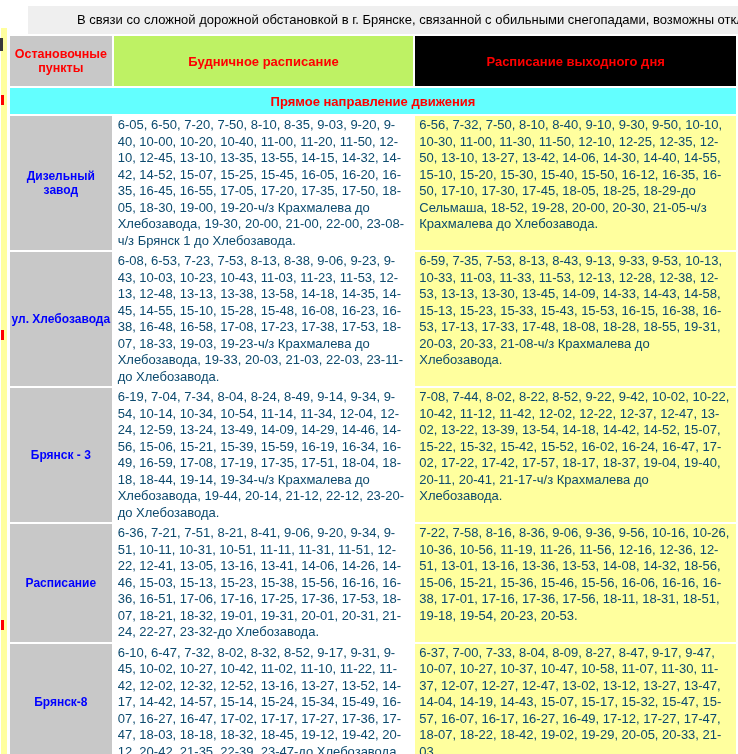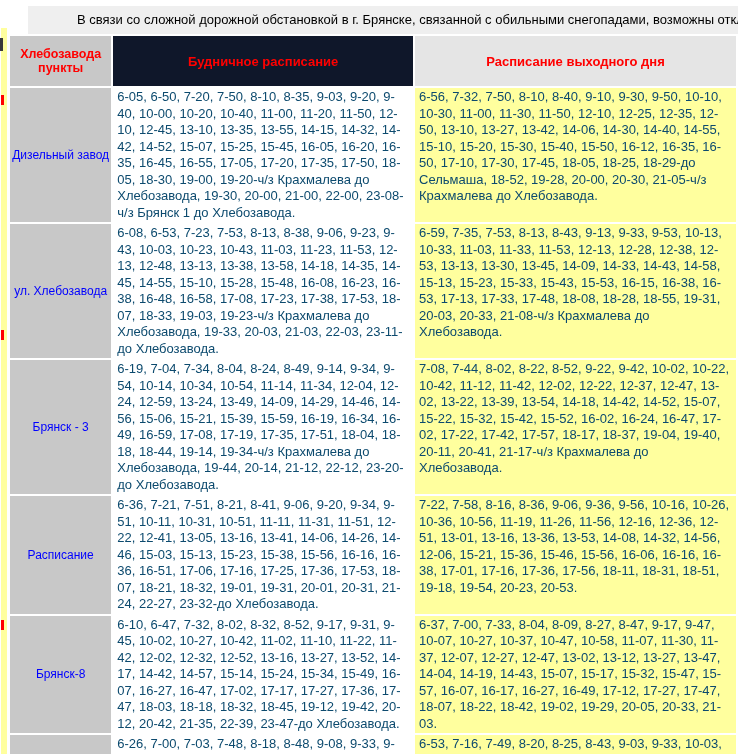--- a/index.html
+++ b/index.html
@@ -20,28 +20,28 @@
   }
   
   table.schedule{
     position:absolute;left:8px;top:34px;
     border-collapse:separate;border-spacing:2px;table-layout:fixed;
   }
   td{overflow:hidden}
   .head-row td{height:48px}
   .h{color:#ff0000;font-weight:bold;text-align:center;vertical-align:middle;font-size:13px}
   .stops-h{background:#c8c8c8;font-size:12.5px}
-  .weekday-h{background:#0f172a}
-  .weekend-h{background:#e5e5e5}
+  .weekday-h{background:#bef264}
+  .weekend-h{background:#000000}
   .direction{
     background:#63ffff;color:#ff0000;font-weight:bold;
     text-align:center;vertical-align:middle;font-size:13px;height:24px;
   }
   .stop{
-    background:#c8c8c8;color:#0000ff;font-weight:normal;
+    background:#c8c8c8;color:#0000ff;font-weight:bold;
     text-align:center;vertical-align:middle;font-size:12px;padding:1px;
   }
   .wd{background:#ffffff}
   .we{background:#ffff9e}
   .wd,.we{
     color:#0c4a6e;font-size:13px;line-height:16.5px;
     vertical-align:top;text-align:left;padding:1px 3px 1px 4px;
   }
   tr.r1 td{height:118px}
   tr.r2 td{height:117px}
@@ -65,43 +65,46 @@
 </div>
 
 <table class="schedule">
   <colgroup>
     <col style="width:102px">
     <col style="width:308px">
     <col style="width:330px">
   </colgroup>
   <tbody>
       <tr class="head-row">
-    <td class="h stops-h">Хлебозавода пункты</td>
+    <td class="h stops-h">Остановочные пункты</td>
     <td class="h weekday-h">Будничное расписание</td>
     <td class="h weekend-h">Расписание выходного дня</td>
+  </tr>
+  <tr>
+    <td class="direction" colspan="3">Прямое направление движения</td>
   </tr>
   <tr class="r1">
     <td class="stop">Дизельный завод</td>
     <td class="wd">6-05, 6-50, 7-20, 7-50, 8-10, 8-35, 9-03, 9-20, 9-40, 10-00, 10-20, 10-40, 11-00, 11-20, 11-50, 12-10, 12-45, 13-10, 13-35, 13-55, 14-15, 14-32, 14-42, 14-52, 15-07, 15-25, 15-45, 16-05, 16-20, 16-35, 16-45, 16-55, 17-05, 17-20, 17-35, 17-50, 18-05, 18-30, 19-00, 19-20-ч/з Крахмалева до Хлебозавода, 19-30, 20-00, 21-00, 22-00, 23-08-ч/з Брянск 1 до Хлебозавода.</td>
     <td class="we">6-56, 7-32, 7-50, 8-10, 8-40, 9-10, 9-30, 9-50, 10-10, 10-30, 11-00, 11-30, 11-50, 12-10, 12-25, 12-35, 12-50, 13-10, 13-27, 13-42, 14-06, 14-30, 14-40, 14-55, 15-10, 15-20, 15-30, 15-40, 15-50, 16-12, 16-35, 16-50, 17-10, 17-30, 17-45, 18-05, 18-25, 18-29-до Сельмаша, 18-52, 19-28, 20-00, 20-30, 21-05-ч/з Крахмалева до Хлебозавода.</td>
   </tr>
   <tr class="r2">
     <td class="stop">ул. Хлебозавода</td>
     <td class="wd">6-08, 6-53, 7-23, 7-53, 8-13, 8-38, 9-06, 9-23, 9-43, 10-03, 10-23, 10-43, 11-03, 11-23, 11-53, 12-13, 12-48, 13-13, 13-38, 13-58, 14-18, 14-35, 14-45, 14-55, 15-10, 15-28, 15-48, 16-08, 16-23, 16-38, 16-48, 16-58, 17-08, 17-23, 17-38, 17-53, 18-07, 18-33, 19-03, 19-23-ч/з Крахмалева до Хлебозавода, 19-33, 20-03, 21-03, 22-03, 23-11-до Хлебозавода.</td>
     <td class="we">6-59, 7-35, 7-53, 8-13, 8-43, 9-13, 9-33, 9-53, 10-13, 10-33, 11-03, 11-33, 11-53, 12-13, 12-28, 12-38, 12-53, 13-13, 13-30, 13-45, 14-09, 14-33, 14-43, 14-58, 15-13, 15-23, 15-33, 15-43, 15-53, 16-15, 16-38, 16-53, 17-13, 17-33, 17-48, 18-08, 18-28, 18-55, 19-31, 20-03, 20-33, 21-08-ч/з Крахмалева до Хлебозавода.</td>
   </tr>
   <tr class="r3">
     <td class="stop">Брянск - 3</td>
     <td class="wd">6-19, 7-04, 7-34, 8-04, 8-24, 8-49, 9-14, 9-34, 9-54, 10-14, 10-34, 10-54, 11-14, 11-34, 12-04, 12-24, 12-59, 13-24, 13-49, 14-09, 14-29, 14-46, 14-56, 15-06, 15-21, 15-39, 15-59, 16-19, 16-34, 16-49, 16-59, 17-08, 17-19, 17-35, 17-51, 18-04, 18-18, 18-44, 19-14, 19-34-ч/з Крахмалева до Хлебозавода, 19-44, 20-14, 21-12, 22-12, 23-20-до Хлебозавода.</td>
     <td class="we">7-08, 7-44, 8-02, 8-22, 8-52, 9-22, 9-42, 10-02, 10-22, 10-42, 11-12, 11-42, 12-02, 12-22, 12-37, 12-47, 13-02, 13-22, 13-39, 13-54, 14-18, 14-42, 14-52, 15-07, 15-22, 15-32, 15-42, 15-52, 16-02, 16-24, 16-47, 17-02, 17-22, 17-42, 17-57, 18-17, 18-37, 19-04, 19-40, 20-11, 20-41, 21-17-ч/з Крахмалева до Хлебозавода.</td>
   </tr>
   <tr class="r4">
     <td class="stop">Расписание</td>
     <td class="wd">6-36, 7-21, 7-51, 8-21, 8-41, 9-06, 9-20, 9-34, 9-51, 10-11, 10-31, 10-51, 11-11, 11-31, 11-51, 12-22, 12-41, 13-05, 13-16, 13-41, 14-06, 14-26, 14-46, 15-03, 15-13, 15-23, 15-38, 15-56, 16-16, 16-36, 16-51, 17-06, 17-16, 17-25, 17-36, 17-53, 18-07, 18-21, 18-32, 19-01, 19-31, 20-01, 20-31, 21-24, 22-27, 23-32-до Хлебозавода.</td>
-    <td class="we">7-22, 7-58, 8-16, 8-36, 9-06, 9-36, 9-56, 10-16, 10-26, 10-36, 10-56, 11-19, 11-26, 11-56, 12-16, 12-36, 12-51, 13-01, 13-16, 13-36, 13-53, 14-08, 14-32, 14-56, 12-06, 15-21, 15-36, 15-46, 15-56, 16-06, 16-16, 16-38, 17-01, 17-16, 17-36, 17-56, 18-11, 18-31, 18-51, 19-18, 19-54, 20-23, 20-53.</td>
+    <td class="we">7-22, 7-58, 8-16, 8-36, 9-06, 9-36, 9-56, 10-16, 10-26, 10-36, 10-56, 11-19, 11-26, 11-56, 12-16, 12-36, 12-51, 13-01, 13-16, 13-36, 13-53, 14-08, 14-32, 18-56, 15-06, 15-21, 15-36, 15-46, 15-56, 16-06, 16-16, 16-38, 17-01, 17-16, 17-36, 17-56, 18-11, 18-31, 18-51, 19-18, 19-54, 20-23, 20-53.</td>
   </tr>
   <tr class="r5">
     <td class="stop">Брянск-8</td>
     <td class="wd">6-10, 6-47, 7-32, 8-02, 8-32, 8-52, 9-17, 9-31, 9-45, 10-02, 10-27, 10-42, 11-02, 11-10, 11-22, 11-42, 12-02, 12-32, 12-52, 13-16, 13-27, 13-52, 14-17, 14-42, 14-57, 15-14, 15-24, 15-34, 15-49, 16-07, 16-27, 16-47, 17-02, 17-17, 17-27, 17-36, 17-47, 18-03, 18-18, 18-32, 18-45, 19-12, 19-42, 20-12, 20-42, 21-35, 22-39, 23-47-до Хлебозавода.</td>
     <td class="we">6-37, 7-00, 7-33, 8-04, 8-09, 8-27, 8-47, 9-17, 9-47, 10-07, 10-27, 10-37, 10-47, 10-58, 11-07, 11-30, 11-37, 12-07, 12-27, 12-47, 13-02, 13-12, 13-27, 13-47, 14-04, 14-19, 14-43, 15-07, 15-17, 15-32, 15-47, 15-57, 16-07, 16-17, 16-27, 16-49, 17-12, 17-27, 17-47, 18-07, 18-22, 18-42, 19-02, 19-29, 20-05, 20-33, 21-03.</td>
   </tr>
   <tr class="r6">
     <td class="stop">Фосфоритный завод (прибытие на конечный пункт)</td>
     <td class="wd">6-26, 7-00, 7-03, 7-48, 8-18, 8-48, 9-08, 9-33, 9-47, 10-01, 10-18, 10-38, 10-58, 11-18, 11-26, 11-38, 11-58, 12-18, 12-48, 13-08, 13-21, 13-32, 13-43, 14-08, 14-33, 14-53, 15-13, 15-30, 15-40, 15-50, 16-05, 16-23, 16-43, 17-03, 17-18, 17-33, 17-43, 17-53, 18-03, 18-18, 18-33, 18-48, 19-03, 19-28, 19-58, 20-28, 20-58, 21-50, 22-49.</td>
     <td class="we">6-53, 7-16, 7-49, 8-20, 8-25, 8-43, 9-03, 9-33, 10-03, 10-23, 10-43, 10-53, 11-03, 11-14, 11-23, 11-53, 11-46, 12-23, 12-43, 13-03, 13-18, 13-28, 13-43, 14-03, 14-20, 14-35, 14-59, 15-23, 15-33, 15-48, 16-03, 16-13, 16-23, 16-33, 16-43, 17-05, 17-28, 17-43, 18-03, 18-23, 18-38, 18-58, 19-18, 19-45, 20-21, 20-47, 21-17.</td>

